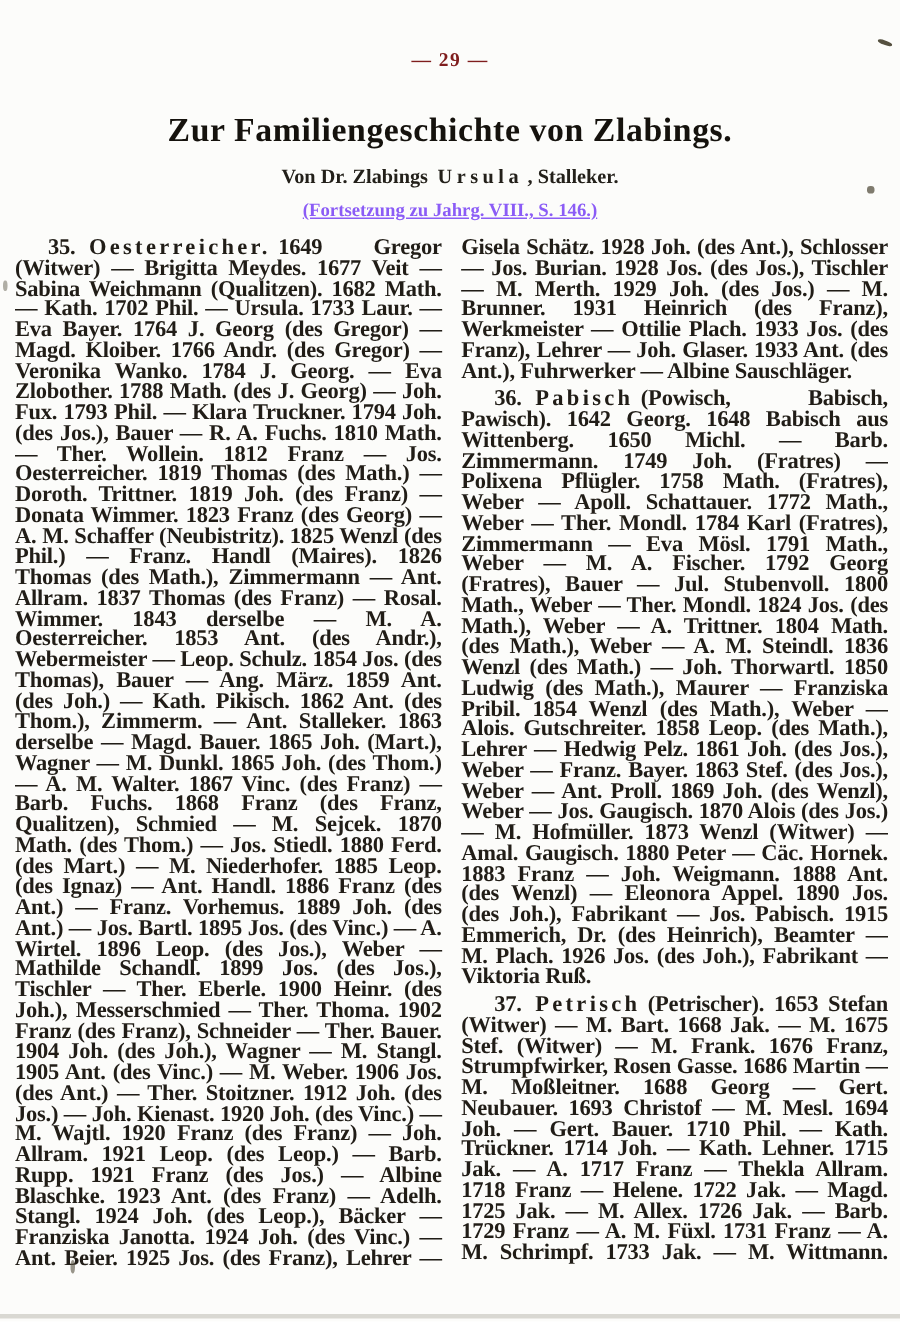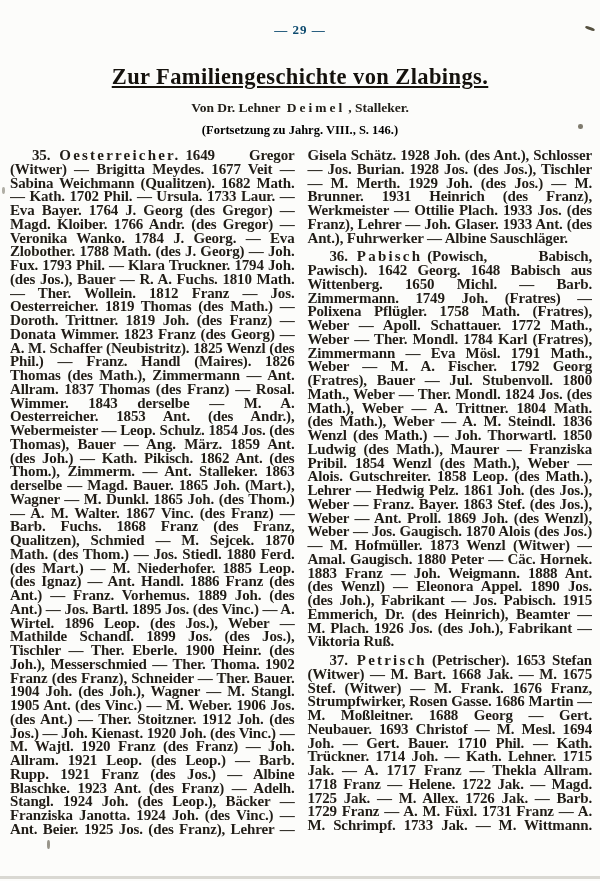--- a/index.html
+++ b/index.html
@@ -10,25 +10,25 @@
   .page {
     position: relative;
     width: 600px; height: 881px;
     background: #fcfcfa;
     font-family: "Liberation Serif", "DejaVu Serif", serif;
     color: #1b1712;
     overflow: hidden;
   }
   .page-number {
     text-align: center;
-    padding-top: 22px;
+    padding-top: 32px;
     font-size: 13px;
     font-weight: bold;
     letter-spacing: 1px;
-    color: #0c4a6e;
+    color: #7f1d1d;
   }
   .title {
     text-align: center;
     margin: 26px 20px 0 20px;
     font-size: 22.5px;
     font-weight: bold;
     letter-spacing: 0.4px;
     color: #15120d;
   }
   .byline {
@@ -40,21 +40,22 @@
   }
   .byline .byline-name {
     letter-spacing: 3px;
     margin: 0 3px;
   }
   .subtitle {
     text-align: center;
     margin-top: 7px;
     font-size: 12.5px;
     font-weight: bold;
-    color: #000000;
+    color: #8b5cf6;
+    text-decoration: underline;
   }
   .columns {
     margin: 11px 8px 0 10px;
     height: 688px;
     columns: 2;
     column-gap: 13px;
     column-fill: auto;
     overflow: hidden;
     font-size: 15px;
     line-height: 13.75px;
@@ -87,23 +88,23 @@
     background: #d9d8d2;
   }
 </style>
 </head>
 <body>
 
 <div class="page">
 
   <div class="page-number">— 29 —</div>
 
-  <h1 class="title" style="margin-bottom:0;text-decoration:underline;">Zur Familiengeschichte von Zlabings.</h1>
+  <h1 class="title" style="margin-bottom:0;">Zur Familiengeschichte von Zlabings.</h1>
 
-  <div class="byline"><span>Von Dr. Lehner</span> <span class="byline-name">Deimel</span><span>, Stalleker.</span></div>
+  <div class="byline"><span>Von Dr. Zlabings</span> <span class="byline-name">Ursula</span><span>, Stalleker.</span></div>
 
   <div class="subtitle">(Fortsetzung zu Jahrg. VIII., S. 146.)</div>
 
   <div class="columns">
 
     <p class="entry"><span class="entry-num">35.</span><span class="entry-name">Oesterreicher.</span><span class="entry-text">1649 Gregor (Witwer) — Brigitta Meydes. 1677 Veit — Sabina Weichmann (Qualitzen). 1682 Math. — Kath. 1702 Phil. — Ursula. 1733 Laur. — Eva Bayer. 1764 J. Georg (des Gregor) — Magd. Kloiber. 1766 Andr. (des Gregor) — Veronika Wanko. 1784 J. Georg. — Eva Zlobother. 1788 Math. (des J. Georg) — Joh. Fux. 1793 Phil. — Klara Truckner. 1794 Joh. (des Jos.), Bauer — R. A. Fuchs. 1810 Math. — Ther. Wollein. 1812 Franz — Jos. Oesterreicher. 1819 Thomas (des Math.) — Doroth. Trittner. 1819 Joh. (des Franz) — Donata Wimmer. 1823 Franz (des Georg) — A. M. Schaffer (Neubistritz). 1825 Wenzl (des Phil.) — Franz. Handl (Maires). 1826 Thomas (des Math.), Zimmermann — Ant. Allram. 1837 Thomas (des Franz) — Rosal. Wimmer. 1843 derselbe — M. A. Oesterreicher. 1853 Ant. (des Andr.), Webermeister — Leop. Schulz. 1854 Jos. (des Thomas), Bauer — Ang. März. 1859 Ant. (des Joh.) — Kath. Pikisch. 1862 Ant. (des Thom.), Zimmerm. — Ant. Stalleker. 1863 derselbe — Magd. Bauer. 1865 Joh. (Mart.), Wagner — M. Dunkl. 1865 Joh. (des Thom.) — A. M. Walter. 1867 Vinc. (des Franz) — Barb. Fuchs. 1868 Franz (des Franz, Qualitzen), Schmied — M. Sejcek. 1870 Math. (des Thom.) — Jos. Stiedl. 1880 Ferd. (des Mart.) — M. Niederhofer. 1885 Leop. (des Ignaz) — Ant. Handl. 1886 Franz (des Ant.) — Franz. Vorhemus. 1889 Joh. (des Ant.) — Jos. Bartl. 1895 Jos. (des Vinc.) — A. Wirtel. 1896 Leop. (des Jos.), Weber — Mathilde Schandl. 1899 Jos. (des Jos.), Tischler — Ther. Eberle. 1900 Heinr. (des Joh.), Messerschmied — Ther. Thoma. 1902 Franz (des Franz), Schneider — Ther. Bauer. 1904 Joh. (des Joh.), Wagner — M. Stangl. 1905 Ant. (des Vinc.) — M. Weber. 1906 Jos. (des Ant.) — Ther. Stoitzner. 1912 Joh. (des Jos.) — Joh. Kienast. 1920 Joh. (des Vinc.) — M. Wajtl. 1920 Franz (des Franz) — Joh. Allram. 1921 Leop. (des Leop.) — Barb. Rupp. 1921 Franz (des Jos.) — Albine Blaschke. 1923 Ant. (des Franz) — Adelh. Stangl. 1924 Joh. (des Leop.), Bäcker — Franziska Janotta. 1924 Joh. (des Vinc.) — Ant. Beier. 1925 Jos. (des Franz), Lehrer — Gisela Schätz. 1928 Joh. (des Ant.), Schlosser — Jos. Burian. 1928 Jos. (des Jos.), Tischler — M. Merth. 1929 Joh. (des Jos.) — M. Brunner. 1931 Heinrich (des Franz), Werkmeister — Ottilie Plach. 1933 Jos. (des Franz), Lehrer — Joh. Glaser. 1933 Ant. (des Ant.), Fuhrwerker — Albine Sauschläger.</span></p>
 
     <p class="entry"><span class="entry-num">36.</span><span class="entry-name">Pabisch</span><span class="entry-text">(Powisch, Babisch, Pawisch). 1642 Georg. 1648 Babisch aus Wittenberg. 1650 Michl. — Barb. Zimmermann. 1749 Joh. (Fratres) — Polixena Pflügler. 1758 Math. (Fratres), Weber — Apoll. Schattauer. 1772 Math., Weber — Ther. Mondl. 1784 Karl (Fratres), Zimmermann — Eva Mösl. 1791 Math., Weber — M. A. Fischer. 1792 Georg (Fratres), Bauer — Jul. Stubenvoll. 1800 Math., Weber — Ther. Mondl. 1824 Jos. (des Math.), Weber — A. Trittner. 1804 Math. (des Math.), Weber — A. M. Steindl. 1836 Wenzl (des Math.) — Joh. Thorwartl. 1850 Ludwig (des Math.), Maurer — Franziska Pribil. 1854 Wenzl (des Math.), Weber — Alois. Gutschreiter. 1858 Leop. (des Math.), Lehrer — Hedwig Pelz. 1861 Joh. (des Jos.), Weber — Franz. Bayer. 1863 Stef. (des Jos.), Weber — Ant. Proll. 1869 Joh. (des Wenzl), Weber — Jos. Gaugisch. 1870 Alois (des Jos.) — M. Hofmüller. 1873 Wenzl (Witwer) — Amal. Gaugisch. 1880 Peter — Cäc. Hornek. 1883 Franz — Joh. Weigmann. 1888 Ant. (des Wenzl) — Eleonora Appel. 1890 Jos. (des Joh.), Fabrikant — Jos. Pabisch. 1915 Emmerich, Dr. (des Heinrich), Beamter — M. Plach. 1926 Jos. (des Joh.), Fabrikant — Viktoria Ruß.</span></p>
 
     <p class="entry"><span class="entry-num">37.</span><span class="entry-name">Petrisch</span><span class="entry-text">(Petrischer). 1653 Stefan (Witwer) — M. Bart. 1668 Jak. — M. 1675 Stef. (Witwer) — M. Frank. 1676 Franz, Strumpfwirker, Rosen Gasse. 1686 Martin — M. Moßleitner. 1688 Georg — Gert. Neubauer. 1693 Christof — M. Mesl. 1694 Joh. — Gert. Bauer. 1710 Phil. — Kath. Trückner. 1714 Joh. — Kath. Lehner. 1715 Jak. — A. 1717 Franz — Thekla Allram. 1718 Franz — Helene. 1722 Jak. — Magd. 1725 Jak. — M. Allex. 1726 Jak. — Barb. 1729 Franz — A. M. Füxl. 1731 Franz — A. M. Schrimpf. 1733 Jak. — M. Wittmann. 1743 Franz (Witwer) — M. Mondl. 1749 Math. — A. M. Sprinzl. 1750 Math. — A. M. Butz v. Rollsberg. 1760 Franz (des Franz) — Barb. Fraßl. 1764 Franz, Stricker — Barb. Gaßner. 1777 Math. (Witwer), Stricker — Rosal. Pomesberger. 1798 Dominik — M. A. Oesterreicher. 1799 Franz, Stricker — Eva Fuchs. 1823 Jak. — A. M. Stumfohl. 1843 Ferd. (des Dominik) — M. A. Löwisch. Ferdinand (des Ferd.) — Rosa Petrisch. Franz (des Ferd.) — Hedwig</span></p>

